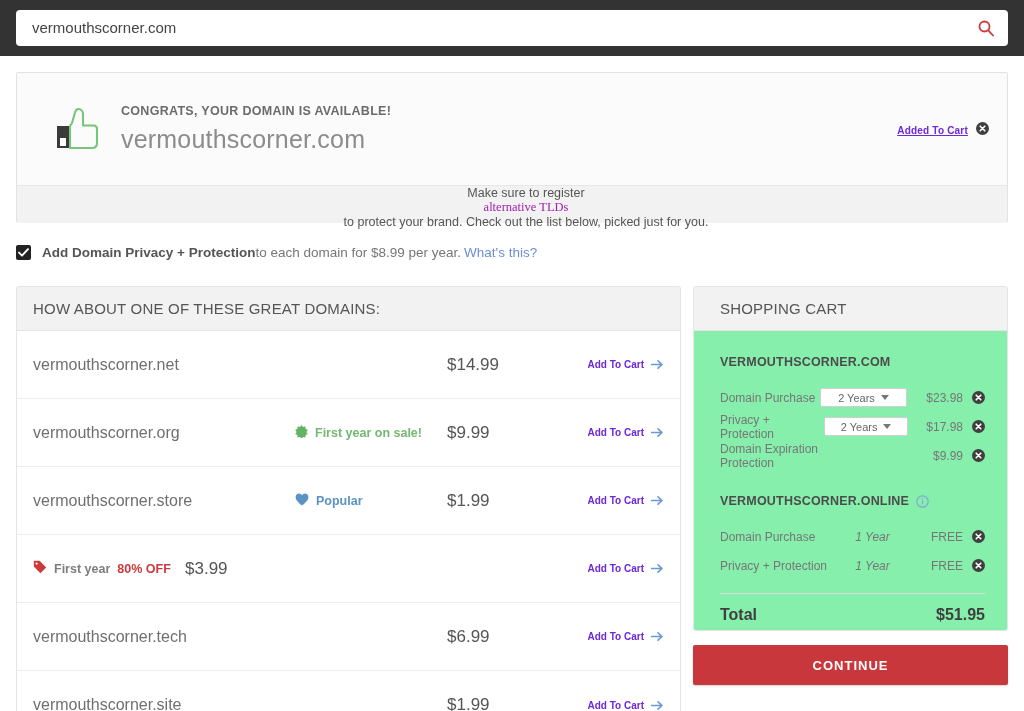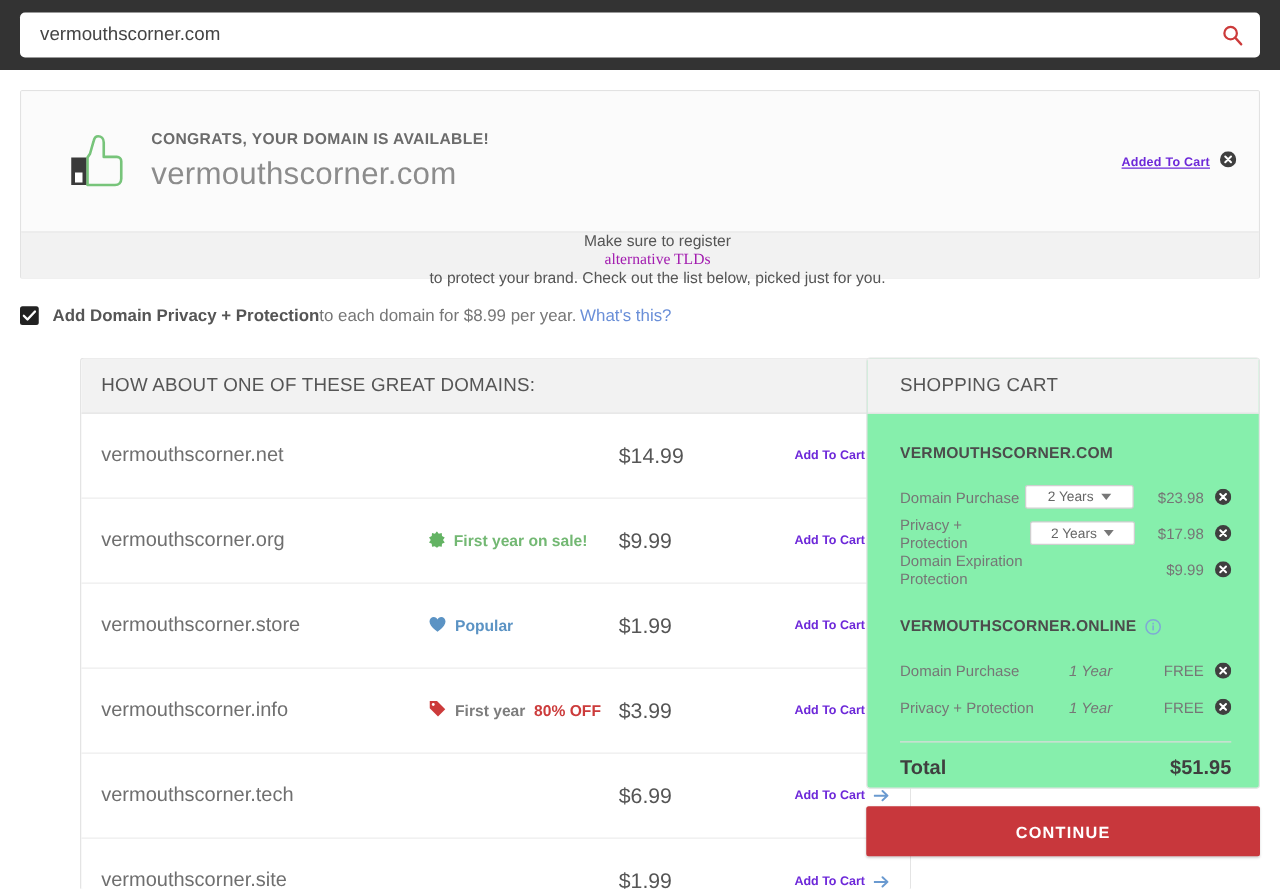--- a/index.html
+++ b/index.html
@@ -124,21 +124,20 @@
 
   
   .domains-panel {
     position: absolute; left: 16px; top: 286px;
     width: 665px; height: 425px;
     background: #ffffff;
     border: 1px solid #e4e4e4;
     border-bottom: none;
     border-radius: 3px 3px 0 0;
     overflow: hidden;
-    margin-left: 48px;
   }
   .domains-header {
     height: 44px;
     background: #f2f2f2;
     border-bottom: 1px solid #e4e4e4;
     display: flex; align-items: center;
     padding-left: 16px;
     font-size: 15px;
     color: #555555;
     letter-spacing: .2px;
@@ -381,21 +380,20 @@
         <span class="domain-add">
           <span>Add To Cart</span>
           <span class="arrow-icon">
             <svg width="13" height="11" viewBox="0 0 13 11">
               <path d="M0.5 5.5 L10.5 5.5 M7 1.8 L11 5.5 L7 9.2" fill="none" stroke="#6a9ad0" stroke-width="1.6" stroke-linecap="round" stroke-linejoin="round"></path>
             </svg>
           </span>
         </span>
       </div>
       <div class="domain-row">
-        <span class="domain-name">vermouthscorner.info</span>
         <span class="domain-badge">
           <span><svg width="14" height="14" viewBox="0 0 14 14">
               <path d="M6.6 0.8 L13.2 7.4 L7.4 13.2 L0.8 6.6 L0.8 0.8 Z" fill="#cc3b3b"></path>
               <circle cx="3.6" cy="3.6" r="1.15" fill="#ffffff"></circle>
             </svg></span>
           <span class="badge-off-pre">First year </span>
           <span class="badge-off-em">80% OFF</span>
         </span>
         <span class="domain-price">$3.99</span>
         <span class="domain-add">

